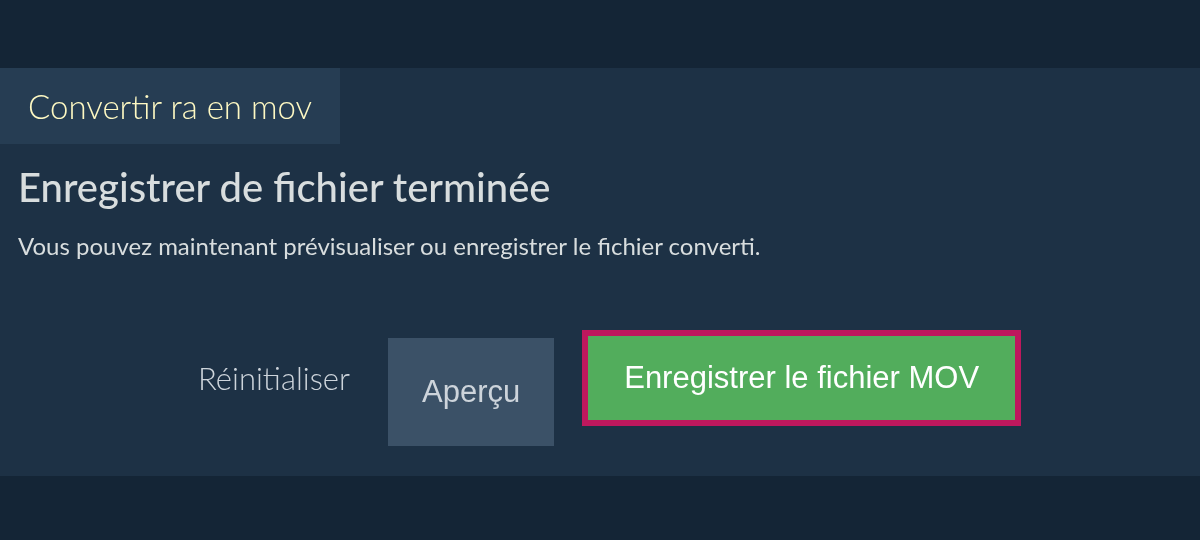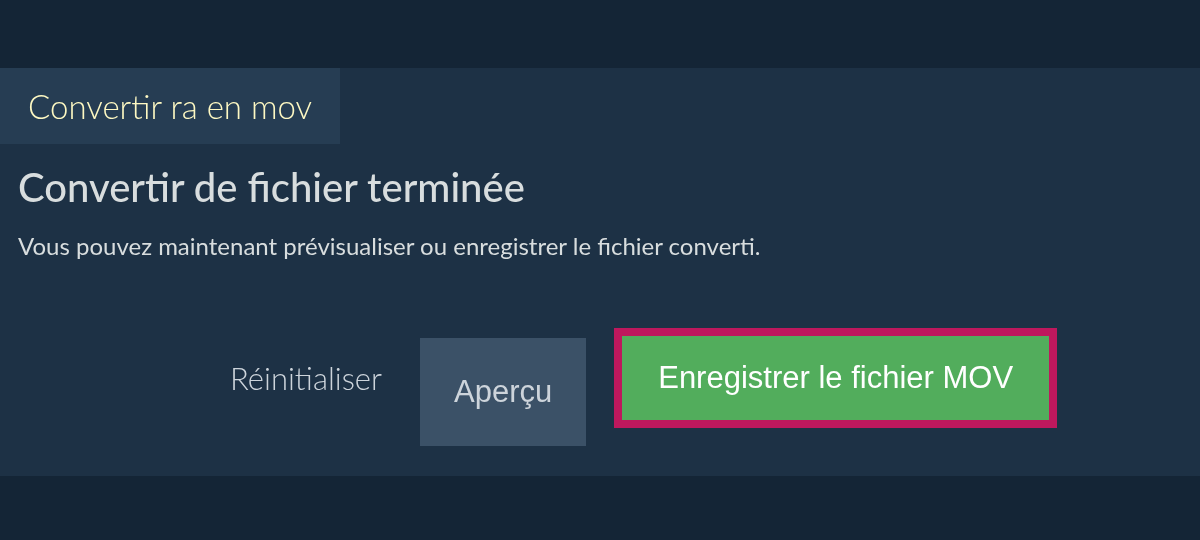--- a/index.html
+++ b/index.html
@@ -63,54 +63,53 @@
       gap: 28px;
       padding-left: 180px;
     }
     
     .reset-link {
       color: #cdd4db;
       font-size: 31px;
       font-weight: 300;
       cursor: pointer;
       margin-right: 10px;
-      margin-left: 32px;
     }
     
     .preview-button {
       background-color: #3b5167;
       color: #cdd4db;
       font-size: 31px;
       font-weight: 300;
       padding: 36px 34px;
       border: none;
       cursor: pointer;
       margin-top: 28px;
     }
     
     .save-button {
       background-color: #52ad5c;
       color: #ffffff;
       font-size: 31px;
       font-weight: 300;
       padding: 24px 36px;
-      border: 8px solid #be185d;
+      border: 6px solid #be185d;
       cursor: pointer;
     }
   </style>
 </head>
 <body>
 
 <div class="tab">
   <span class="tab-label">Convertir ra en mov</span>
 </div>
 
 <div class="content-panel">
   <div class="main-area">
-    <h1 class="heading">Convertir de fichier terminée</h1>
+    <h1 class="heading">Enregistrer de fichier terminée</h1>
     <p class="subtext">Vous pouvez maintenant prévisualiser ou enregistrer le fichier converti.</p>
 
     <div class="button-row">
       <span class="reset-link">Réinitialiser</span>
       <button class="preview-button">Aperçu</button>
       <button class="save-button">Enregistrer le fichier MOV</button>
     </div>
   </div>
 </div>
 

